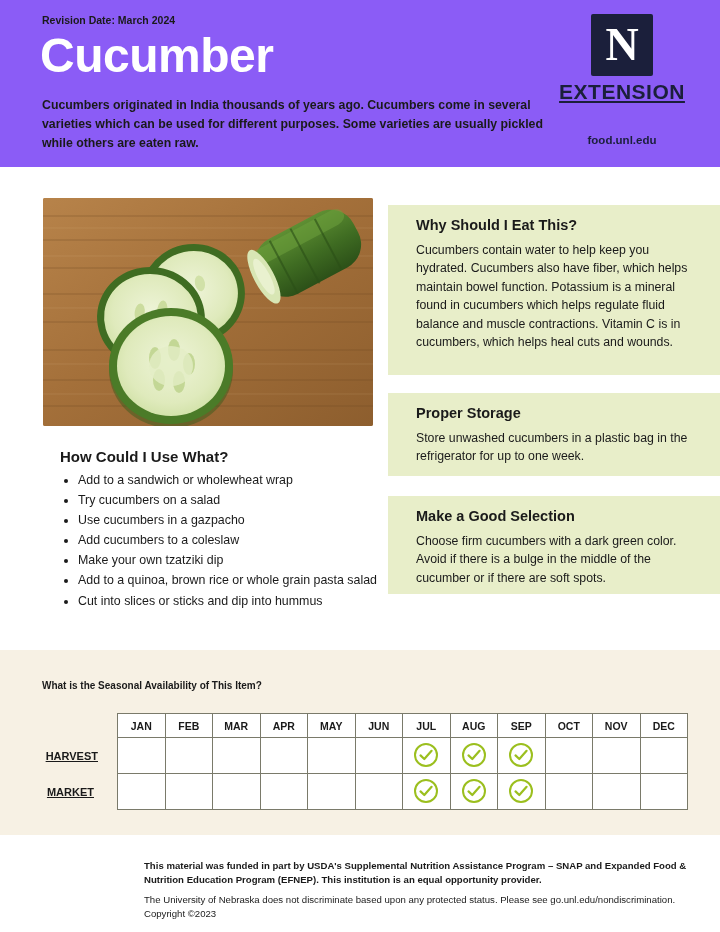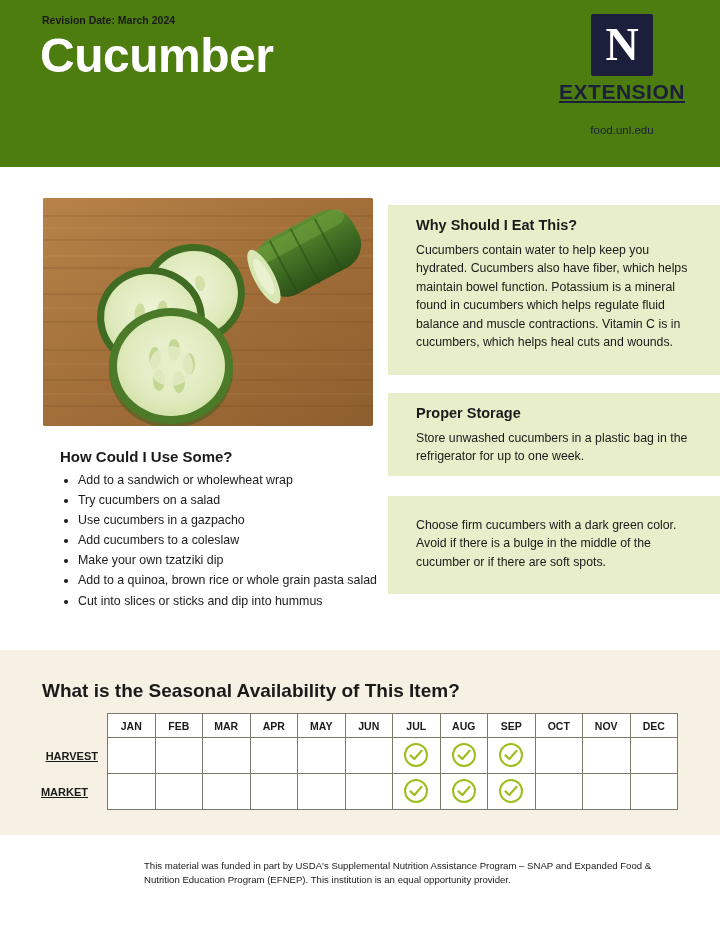--- a/index.html
+++ b/index.html
@@ -7,21 +7,21 @@
     width: 720px; height: 932px;
     font-family: "Liberation Sans", sans-serif;
     background: #ffffff;
     overflow: hidden;
   }
   .page { position: relative; width: 720px; height: 932px; background:#fff; }
 
   
   .header {
     position: absolute; left: 0; top: 0; width: 720px; height: 167px;
-    background: #4d7c0f;
+    background: #8b5cf6;
   }
   .revision {
     position: absolute; left: 42px; top: 14px;
     font-size: 10.5px; font-weight: bold; color: #1a1a1a;
   }
   .title {
     position: absolute; left: 40px; top: 32px;
     font-size: 48px; font-weight: bold; color: #ffffff;
     letter-spacing: -0.5px; line-height: 1;
   }
@@ -40,21 +40,21 @@
     position: absolute; left: 0; top: 0; width: 62px; height: 62px;
     color: #fff; font-size: 46px; font-weight: bold; line-height: 62px;
     font-family: "Liberation Serif", serif;
   }
   .ext-word {
     margin-top: 4px; font-size: 21px; font-weight: bold; color: #1b1f3b;
     letter-spacing: 0.5px;
     text-decoration: underline;
   }
   .weburl {
-    margin-top: 20px; font-size: 11.5px; font-weight: normal; color: #1b1f3b;
+    margin-top: 30px; font-size: 11.5px; font-weight: bold; color: #1b1f3b;
   }
 
   
   .photo {
     position: absolute; left: 43px; top: 198px; width: 330px; height: 228px;
     border-radius: 2px; overflow: hidden;
     background: #a9763f;
   }
   .photo svg { display:block; }
 
@@ -83,68 +83,69 @@
   #card-storage { top: 393px; height: 83px; }
   #card-selection { top: 496px; height: 98px; }
 
   
   .seasonal {
     position: absolute; left: 0; top: 650px; width: 720px; height: 185px;
     background: #f7f1e4;
   }
   .seasonal h2 {
     position: absolute; left: 42px; top: 30px;
-    font-size: 19px; font-weight: bold; color: #1a1a1a;
+    font-size: 10px; font-weight: bold; color: #1a1a1a;
   }
   table.cal {
-    position: absolute; left: 107px; top: 63px;
+    position: absolute; left: 117px; top: 63px;
     border-collapse: collapse;
   }
   table.cal th, table.cal td {
     border: 1px solid #7a7a6a;
     width: 47.5px; height: 24px;
     text-align: center; vertical-align: middle;
     font-size: 10.5px; font-weight: bold; color: #1a1a1a;
     background: #ffffff;
   }
   table.cal td { height: 36px; }
   .rowlabel {
     position: absolute; font-size: 11px; font-weight: bold; color: #1a1a1a;
     text-align: right; width: 80px; text-decoration: underline;
   }
   #label-harvest { left: 18px; top: 100px; }
-  #label-market  { left: 8px; top: 136px; }
+  #label-market  { left: 14px; top: 136px; }
   .check { display:inline-block; width: 26px; height: 26px; }
 
   
   .footer { position: absolute; left: 0; top: 835px; width: 720px; height: 97px; background:#fff; }
   .nep-logo { position: absolute; left: 42px; top: 11px; width: 92px; height: 72px; }
   .nep-logo .nep-text {
     position: absolute; left: 6px; top: 40px; font-size: 17px; font-weight: bold;
     color: #1a1a1a; font-family: "Liberation Serif", serif; letter-spacing: 1px;
   }
   .nep-logo .nep-sub {
     position: absolute; left: 6px; top: 59px; font-size: 5.6px; color:#1a1a1a;
     font-family: "Liberation Serif", serif;
   }
   .foot-text {
     position: absolute; left: 144px; width: 545px;
     font-size: 9.6px; color: #1a1a1a; line-height: 1.45;
   }
-  #foot-1 { top: 24px; }
+  #foot-1 { top: 24px; font-weight: bold; }
   #foot-2 { top: 58px; }
 </style>
 </head>
 <body>
 
 <div class="page">
 
   <div class="header">
     <div class="revision">Revision Date: March 2024</div>
     <div class="title">Cucumber</div>
+    <div class="intro">Cucumbers originated in India thousands of years ago. Cucumbers come in several varieties which can be used for different purposes. Some varieties are usually pickled while others are eaten raw.</div>
 
     <div class="logo-block">
       <div class="n-mark">
         <span>N</span>
       </div>
       <div class="ext-word">EXTENSION</div>
       <div class="weburl">food.unl.edu</div>
     </div>
   </div>
 
@@ -213,21 +214,21 @@
           <ellipse cx="3" cy="-16" rx="6" ry="11"></ellipse>
           <ellipse cx="18" cy="-2" rx="6" ry="11"></ellipse>
           <ellipse cx="8" cy="16" rx="6" ry="11"></ellipse>
           <ellipse cx="-12" cy="14" rx="6" ry="11"></ellipse>
         </g>
         <ellipse cx="0" cy="0" rx="22" ry="20" fill="#e4eec6" opacity="0.8"></ellipse>
       </g>
     </svg>
   </div>
 
-  <div class="how-title">How Could I Use Some?</div>
+  <div class="how-title">How Could I Use What?</div>
   <ul class="how-list">
     <li>Add to a sandwich or wholewheat wrap</li>
     <li>Try cucumbers on a salad</li>
     <li>Use cucumbers in a gazpacho</li>
     <li>Add cucumbers to a coleslaw</li>
     <li>Make your own tzatziki dip</li>
     <li>Add to a quinoa, brown rice or whole grain pasta salad</li>
     <li>Cut into slices or sticks and dip into hummus</li>
   </ul>
 
@@ -235,20 +236,21 @@
     <h3>Why Should I Eat This?</h3>
     <p>Cucumbers contain water to help keep you hydrated. Cucumbers also have fiber, which helps maintain bowel function. Potassium is a mineral found in cucumbers which helps regulate fluid balance and muscle contractions. Vitamin C is in cucumbers, which helps heal cuts and wounds.</p>
   </div>
 
   <div class="card" id="card-storage">
     <h3>Proper Storage</h3>
     <p>Store unwashed cucumbers in a plastic bag in the refrigerator for up to one week.</p>
   </div>
 
   <div class="card" id="card-selection">
+    <h3>Make a Good Selection</h3>
     <p>Choose firm cucumbers with a dark green color. Avoid if there is a bulge in the middle of the cucumber or if there are soft spots.</p>
   </div>
 
   <div class="seasonal">
     <h2>What is the Seasonal Availability of This Item?</h2>
 
     <div class="rowlabel" id="label-harvest">HARVEST</div>
     <div class="rowlabel" id="label-market">MARKET</div>
 
     <table class="cal">
@@ -314,15 +316,16 @@
             <td></td>
             <td></td>
             <td></td>
           </tr>
         </tbody>
     </table>
   </div>
 
   <div class="footer">
     <div class="foot-text" id="foot-1">This material was funded in part by USDA's Supplemental Nutrition Assistance Program – SNAP and Expanded Food &amp; Nutrition Education Program (EFNEP).  This institution is an equal opportunity provider.</div>
+    <div class="foot-text" id="foot-2">The University of Nebraska does not discriminate based upon any protected status. Please see go.unl.edu/nondiscrimination. Copyright ©2023</div>
   </div>
 
 </div>
 
 </body></html>

